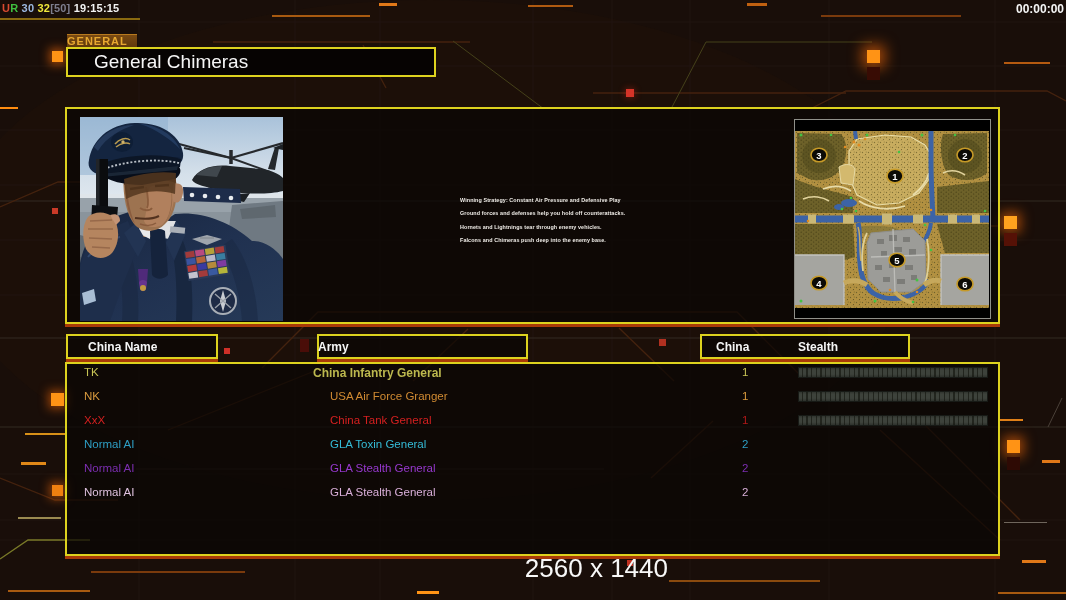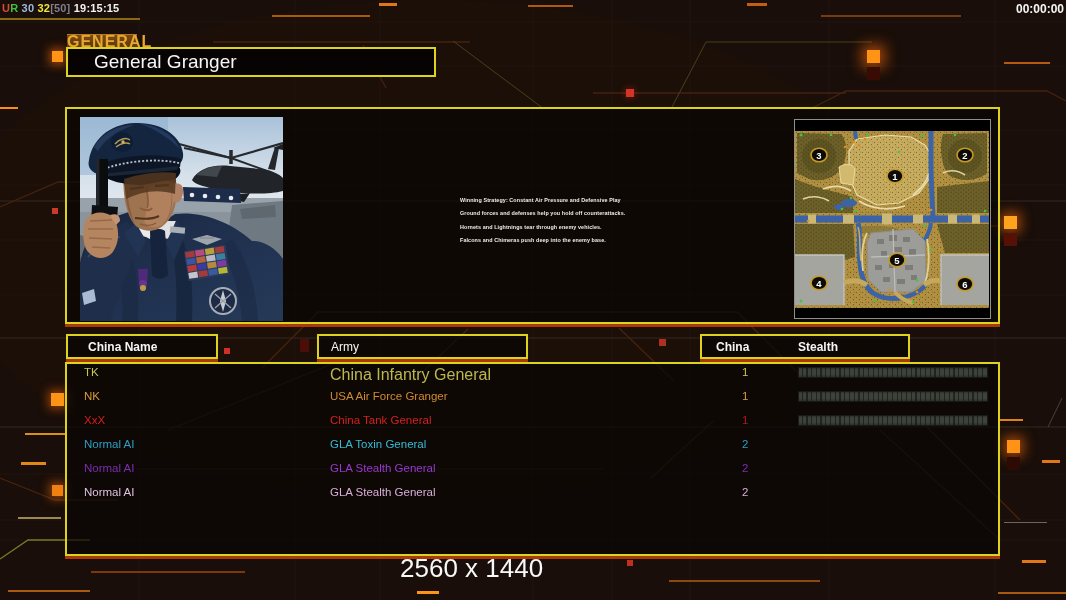--- a/index.html
+++ b/index.html
@@ -131,25 +131,25 @@
 
 <div class="abs" style="left:2px;top:2px;font-size:11px;font-weight:bold;letter-spacing:0.2px;">
 <span style="color:#d94a30">U</span><span style="color:#3fbf3f">R</span>
 <span style="color:#9cb8e0">30</span>
 <span style="color:#efe73c">32</span><span style="color:#7e7e8e">[50]</span>
 <span style="color:#f2f2f2">19:15:15</span>
 </div>
 
 <div class="abs" style="right:2px;top:2px;font-size:12px;font-weight:bold;color:#f5f5f5;">00:00:00</div>
 
-<div class="abs" style="left:67px;top:34px;width:70px;height:13px;background:linear-gradient(#7a4a12,#5e370c);border-top:1px solid #b87a1e;color:#e8a830;font-size:16px;font-weight:bold;letter-spacing:1px;text-align:center;line-height:13px;">GENERAL</div>
+<div class="abs" style="left:67px;top:34px;width:70px;height:13px;background:linear-gradient(#7a4a12,#5e370c);border-top:1px solid #b87a1e;color:#e8a830;font-size:11px;font-weight:bold;letter-spacing:1px;line-height:13px;">GENERAL</div>
 
 <div class="abs" style="left:66px;top:47px;width:366px;height:26px;border:2.5px solid #ddd21e;background:#060302;"></div>
 
-<div class="abs" style="left:94px;top:51px;font-size:19px;color:#f6f6f6;">General Granger</div>
+<div class="abs" style="left:94px;top:51px;font-size:19px;color:#f6f6f6;">General Chimeras</div>
 
 <div class="ybox" style="left:65px;top:107px;width:931px;height:213px;"></div>
 
 <svg class="abs" width="203" height="204" viewBox="0 0 203 204" style="left:80px;top:117px">
   <defs>
     <linearGradient id="sky" x1="0" y1="0" x2="0" y2="1">
       <stop offset="0" stop-color="#a9c2da"></stop>
         <stop offset="0.28" stop-color="#d5e0ea"></stop>
         <stop offset="0.55" stop-color="#ecf0f4"></stop>
         <stop offset="0.8" stop-color="#e2e9ef"></stop>
@@ -472,33 +472,33 @@
       </g>
   </g>
 </svg>
 
 <div class="ybox" style="left:66px;top:334px;width:148px;height:21px;"></div>
 
 <div class="abs" style="left:88px;top:340px;font-size:12px;font-weight:bold;color:#f5f5f5;">China Name</div>
 
 <div class="ybox" style="left:317px;top:334px;width:207px;height:21px;"></div>
 
-<div class="abs" style="left:331px;top:340px;font-size:12px;font-weight:normal;color:#f5f5f5;">Army</div>
+<div class="abs" style="left:318px;top:340px;font-size:12px;font-weight:bold;color:#f5f5f5;">Army</div>
 
 <div class="ybox" style="left:700px;top:334px;width:206px;height:21px;"></div>
 
 <div class="abs" style="left:716px;top:340px;font-size:12px;font-weight:bold;color:#f5f5f5;">China</div>
 
 <div class="abs" style="left:798px;top:340px;font-size:12px;font-weight:bold;color:#f5f5f5;">Stealth</div>
 
 <div class="ybox" style="left:65px;top:362px;width:931px;height:190px;"></div>
 
 <div class="abs" style="left:84px;top:366px;font-size:11.5px;color:#c8c455;">TK</div>
 
-<div class="abs" style="left:330px;top:366px;font-size:16px;color:#bcb84e;">China Infantry General</div>
+<div class="abs" style="left:313px;top:366px;font-size:12px;color:#bcb84e;font-weight:bold;">China Infantry General</div>
 
 <div class="abs" style="left:742px;top:366px;font-size:11.5px;color:#c8c455;">1</div>
 
 <div class="abs" style="left:798px;top:367px;width:190px;height:11px;background:linear-gradient(180deg,rgba(10,12,10,0.35),rgba(10,12,10,0) 30%,rgba(10,12,10,0) 65%,rgba(10,12,10,0.4)),repeating-linear-gradient(90deg,#3d423b 0px,#3d423b 3.5px,#22251e 3.5px,#22251e 4.75px);box-shadow:inset 0 0 0 1px #171a16;"></div>
 
 <div class="abs" style="left:84px;top:390px;font-size:11.5px;color:#d89a3e;">NK</div>
 
 <div class="abs" style="left:330px;top:390px;font-size:11.5px;color:#d08a32;">USA Air Force Granger</div>
 
 <div class="abs" style="left:742px;top:390px;font-size:11.5px;color:#d89a3e;">1</div>
@@ -524,13 +524,13 @@
 <div class="abs" style="left:330px;top:462px;font-size:11.5px;color:#9638ce;">GLA Stealth General</div>
 
 <div class="abs" style="left:742px;top:462px;font-size:11.5px;color:#7c2eb2;">2</div>
 
 <div class="abs" style="left:84px;top:486px;font-size:11.5px;color:#dfc2df;">Normal AI</div>
 
 <div class="abs" style="left:330px;top:486px;font-size:11.5px;color:#d8aed8;">GLA Stealth General</div>
 
 <div class="abs" style="left:742px;top:486px;font-size:11.5px;color:#d8aed8;">2</div>
 
-<div class="abs" style="left:400px;top:553px;width:268px;text-align:left;font-size:26px;color:#f8f8f8;">2560 x 1440</div>
+<div class="abs" style="left:400px;top:553px;width:268px;text-align:right;font-size:26px;color:#f8f8f8;">2560 x 1440</div>
 
 </body></html>

